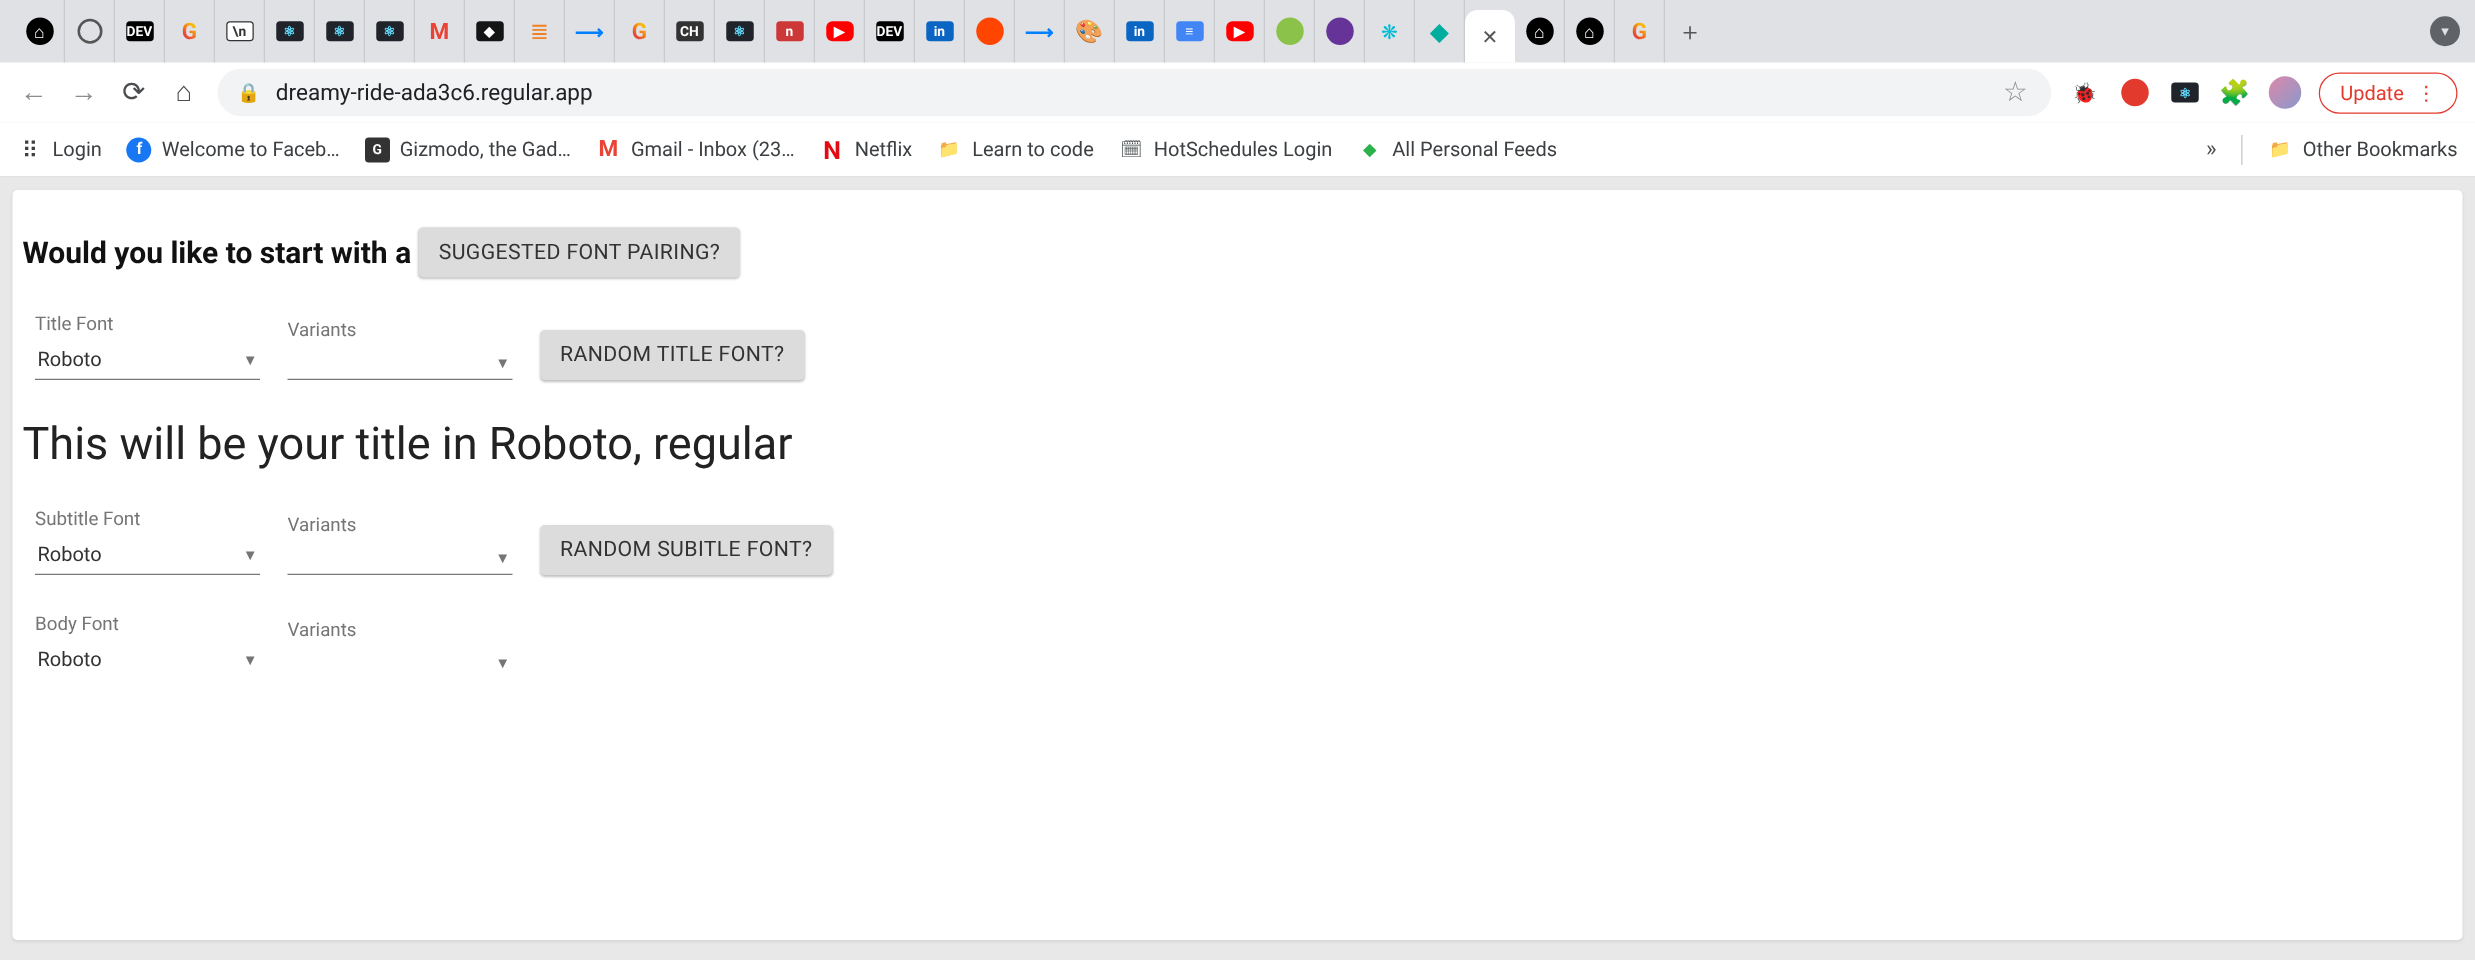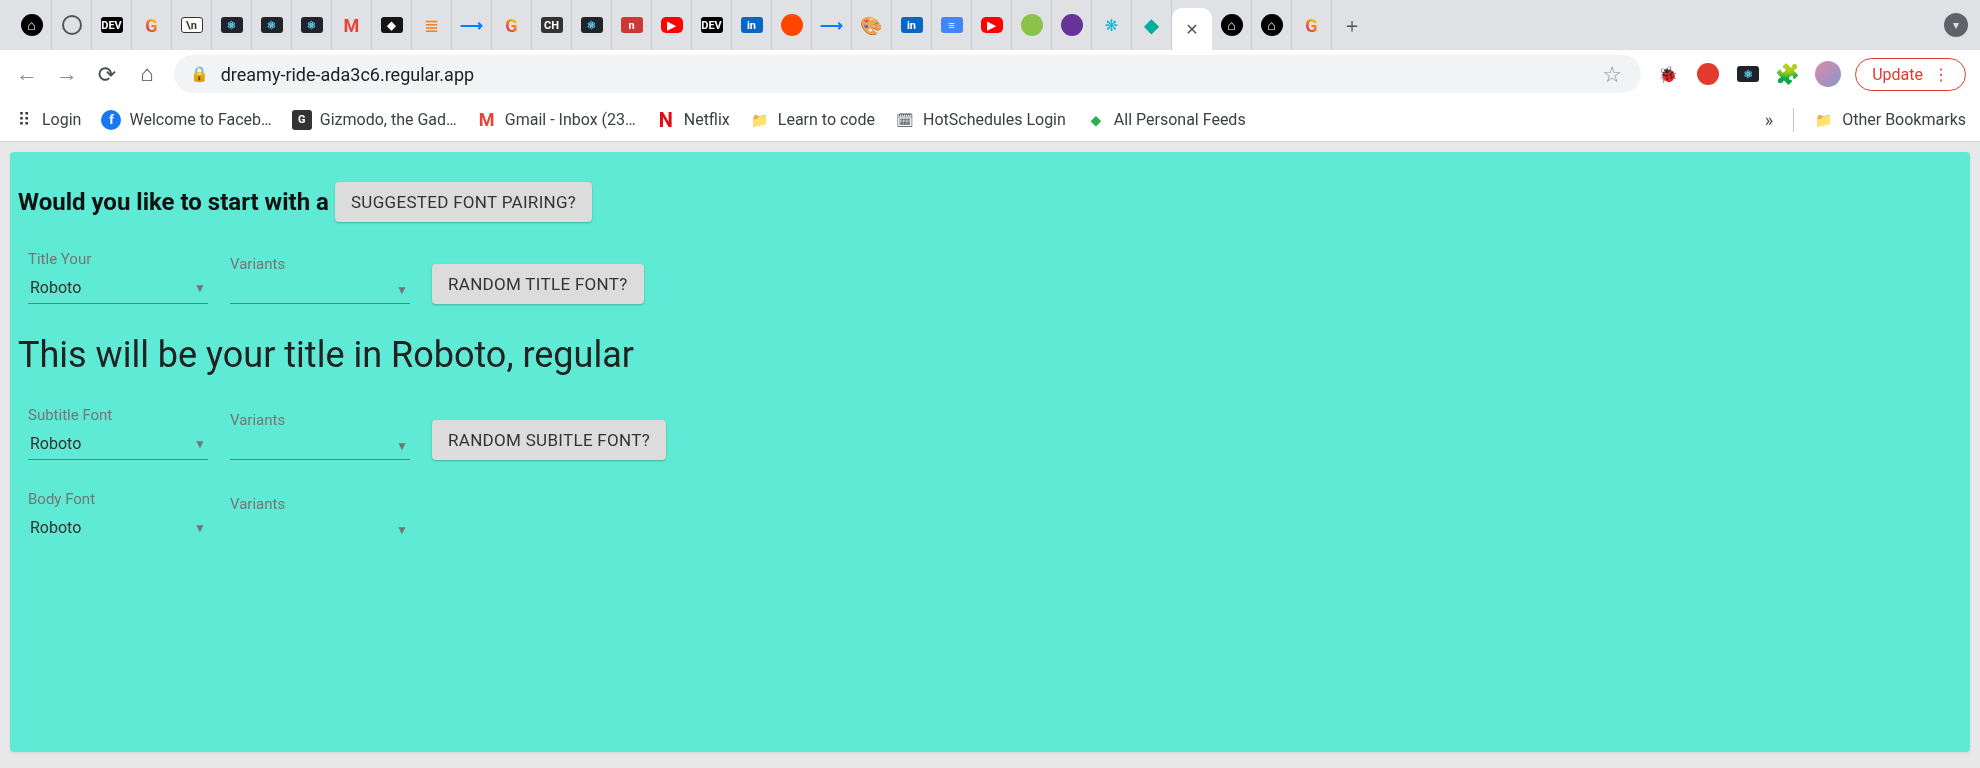--- a/index.html
+++ b/index.html
@@ -155,21 +155,21 @@
       width: 1px;
       height: 24px;
       background: #c5c5c5;
     }
 
     
     .page-wrapper {
       padding: 10px;
     }
     .page {
-      background: #5eead4;
+      background: #ffffff;
       border-radius: 4px;
       box-shadow: 0 1px 3px rgba(0,0,0,0.08);
       padding: 30px 8px 40px 8px;
       min-height: 600px;
     }
     .question-row {
       display: flex;
       align-items: center;
       gap: 6px;
       margin-bottom: 28px;
@@ -472,21 +472,21 @@
 <div class="page-wrapper">
   <div class="page">
 
     <div class="question-row">
       <span class="question-text">Would you like to start with a</span>
       <button class="chip-btn">SUGGESTED FONT PAIRING?</button>
     </div>
 
     <div class="font-row">
       <div class="select-field">
-        <span class="select-label">Title Your</span>
+        <span class="select-label">Title Font</span>
         <div class="select-control">
           <span class="select-value">Roboto</span>
           <span class="dropdown-arrow">▼</span>
         </div>
       </div>
       <div class="select-field">
         <span class="select-label">Variants</span>
         <div class="select-control">
           <span class="select-value"></span>
           <span class="dropdown-arrow">▼</span>

